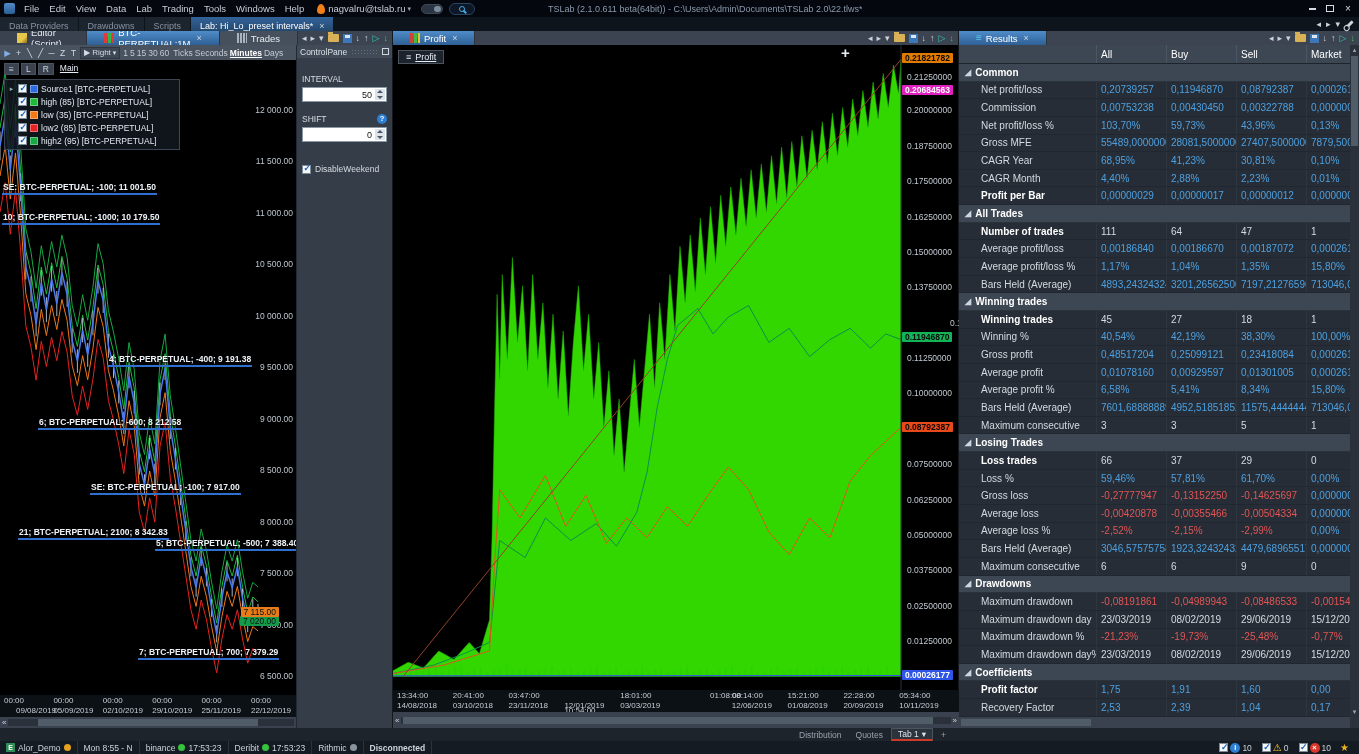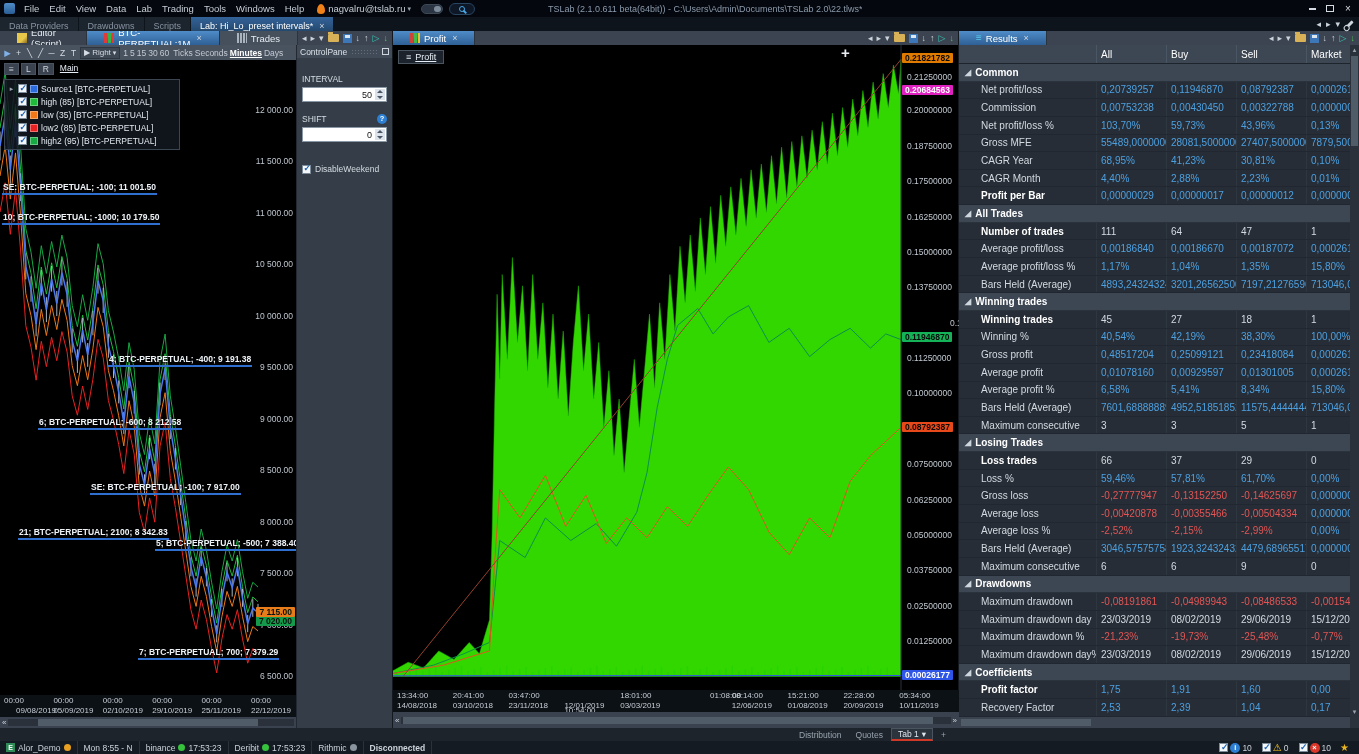--- a/index.html
+++ b/index.html
@@ -71,21 +71,21 @@
 .ltabs{position:absolute;top:3px;left:4px;display:flex;gap:2px;align-items:center;font-size:8.5px;color:#cdd4dc;z-index:3}
 .ltab{background:#39424e;border:1px solid #4a5460;padding:0 4px;height:12px;line-height:11px;cursor:default}
 .ltab.link{background:none;border:none;text-decoration:underline;color:#e8eef5}
 .legendbox{position:absolute;top:19px;left:4px;width:176px;background:rgba(18,24,32,.88);border:1px solid #3c4652;z-index:3;padding:2px 3px}
 .lrow{display:flex;align-items:center;gap:3px;height:13px;font-size:8.5px;color:#e3e9f0;white-space:nowrap}
 .lexp{width:7px;color:#9aa4b0;font-size:7px;text-align:center}
 .cb{width:9px;height:9px;background:#f4f7fa;border:1px solid #7e8c9a;position:relative;display:inline-block;flex:none}
 .cb.checked::after{content:"\2713";position:absolute;top:-2.5px;left:.5px;font-size:9px;color:#1f62b4;font-weight:bold}
 .lsw{width:8px;height:8px;flex:none;border:1px solid rgba(255,255,255,.35)}
 .etick{position:absolute;right:3px;width:70px;text-align:right;font-size:8.5px;color:#bdc5cd;z-index:2;pointer-events:none}
-.etag{position:absolute;right:1px;font-size:8.5px;font-weight:bold;color:#08130c;padding:0 3px;z-index:3;border-radius:1px}
+.etag{position:absolute;right:17px;font-size:8.5px;font-weight:normal;color:#08130c;padding:0 3px;z-index:3;border-radius:1px}
 .anno{position:absolute;font-size:8.5px;font-weight:bold;color:#eef3f8;border-bottom:2px solid #2f6fd0;padding:0 1px 1px 1px;white-space:nowrap;z-index:2;text-shadow:0 1px 2px #000}
 
 .controlpane{position:absolute;top:14px;left:296px;width:96px;height:683px;background:#353e48;border-left:1px solid #222932;z-index:3}
 .cp-head{height:13px;background:#414b58;display:flex;align-items:center;padding:0 3px;font-size:8.5px;color:#dbe1e8}
 .cp-dots{flex:1;margin:0 4px;height:5px;background-image:radial-gradient(#6b7684 .8px,transparent .8px);background-size:3px 3px;opacity:.8}
 .cp-pin{width:7px;height:7px;border:1px solid #cfd6de;flex:none}
 .cp-body{padding:4px 5px;font-size:8.5px;color:#d6dce3}
 .cp-label{margin-top:12px;overflow:hidden}
 .help{width:10px;height:10px;border-radius:50%;background:#2d7fd4;color:#fff;font-size:7.5px;text-align:center;line-height:10px;font-weight:bold;float:right}
 .cp-field{margin-top:3px;height:15px;background:#fff;color:#111;display:flex;align-items:center;justify-content:flex-end;padding-right:14px;font-size:9px;position:relative;border:1px solid #8a97a5}

